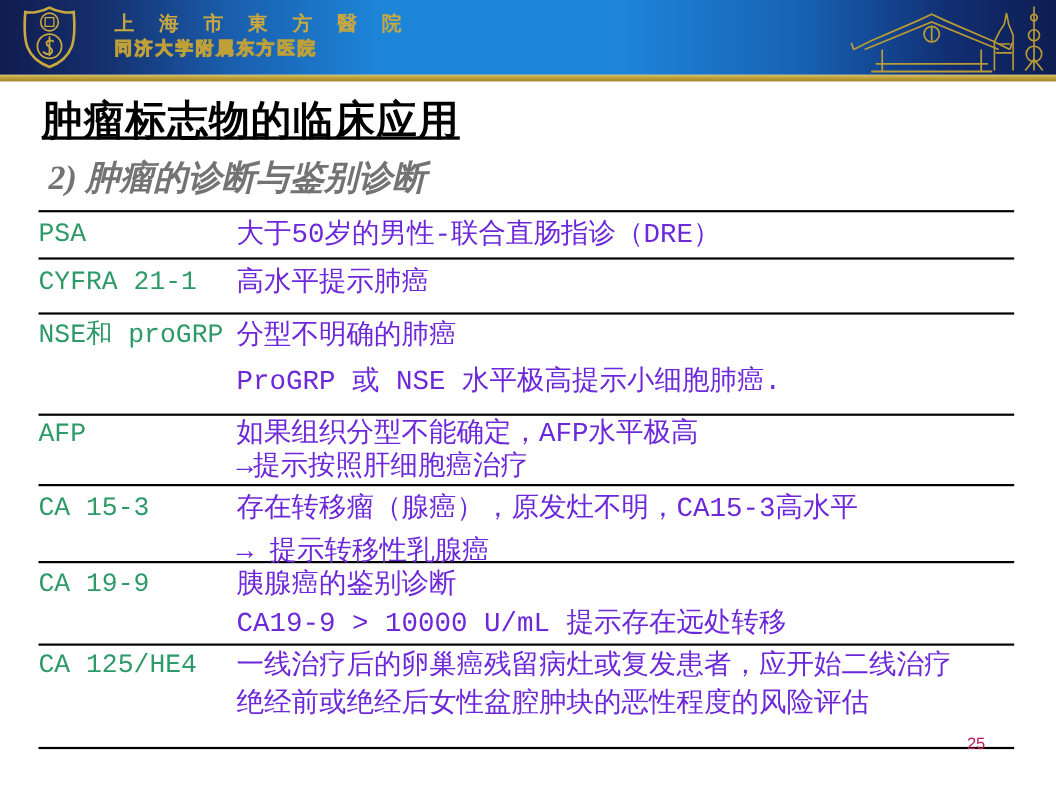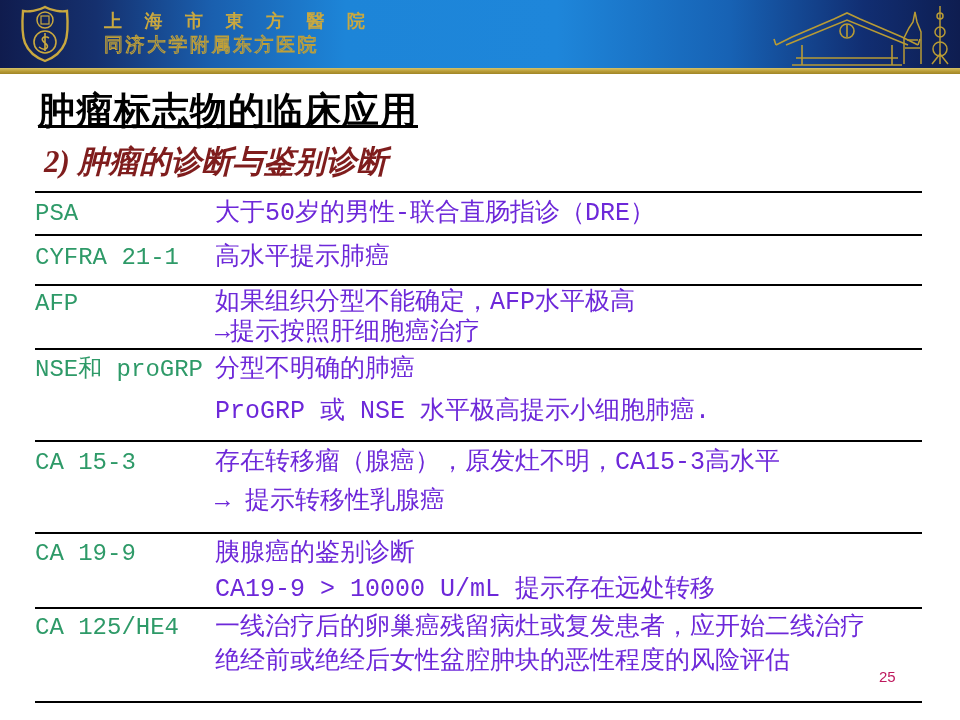--- a/index.html
+++ b/index.html
@@ -17,36 +17,36 @@
     position:absolute;left:0;top:68px;width:960px;height:6px;
     background:linear-gradient(180deg,#d6c266 0%,#b89b35 55%,#a08526 100%);
   }
   .crest{position:absolute;left:18px;top:5px;}
   .hospital-names{position:absolute;left:104px;top:10px;}
   .name-main{
     font-size:18px;line-height:22px;font-weight:bold;color:#c9a83f;
     letter-spacing:9px;white-space:nowrap;
   }
   .name-sub{
-    margin-top:3px;font-size:19px;line-height:20px;font-weight:normal;
+    margin-top:3px;font-size:16px;line-height:20px;font-weight:bold;
     letter-spacing:2.5px;white-space:nowrap;color:transparent;
     -webkit-text-stroke:1px #c0a038;
   }
   @supports not (-webkit-text-stroke:1px red){ .name-sub{color:#c0a038;} }
   .decor-gate{position:absolute;left:772px;top:7px;}
   .decor-skyline{position:absolute;left:896px;top:2px;}
 
   
   .page-title{
     position:absolute;left:38px;top:88px;font-size:37px;line-height:46px;
     font-weight:bold;color:#000;letter-spacing:1px;white-space:nowrap;text-decoration:underline;
   }
   .page-subtitle{
     position:absolute;left:44px;top:142px;font-size:31px;line-height:40px;
-    font-weight:bold;font-style:italic;color:#7f1d1d;white-space:nowrap;
+    font-weight:bold;font-style:italic;color:#737373;white-space:nowrap;
   }
 
   
   .marker-table{
     position:absolute;left:35px;top:191px;width:887px;
     border-bottom:2px solid #000;
   }
   .trow{
     display:flex;box-sizing:border-box;border-top:2px solid #000;
   }
@@ -56,21 +56,21 @@
     font-size:24px;line-height:32px;color:#2e9a68;white-space:nowrap;
   }
   .desc{
     flex:1;color:#6d28d9;font-size:25px;line-height:32px;
     font-family:"Liberation Mono","Liberation Serif",serif;
   }
   .r1{height:43px;padding-top:5px;}
   .r2{height:50px;padding-top:6px;}
   .r3{height:92px;padding-top:4px;}  .r3 .l2{margin-top:10px;}
   .r4{height:64px;padding-top:2px;}  .r4 .desc{line-height:30px;}
-  .r5{height:92px;padding-top:5px;}  .r5 .l2{margin-top:7px;}
+  .r5{height:70px;padding-top:5px;}  .r5 .l2{margin-top:7px;}
   .r6{height:75px;padding-top:4px;}  .r6 .l2{margin-top:4px;}
   .r7{height:94px;padding-top:3px;}  .r7 .l2{margin-top:2px;}
 
   .page-number{
     position:absolute;left:879px;top:668px;font-size:15px;color:#be185d;
     font-family:"Liberation Sans",sans-serif;
   }
 </style>
 </head>
 <body>
@@ -125,33 +125,33 @@
     </div>
   </div>
 
   <div class="trow r2">
     <div class="marker">CYFRA 21-1</div>
     <div class="desc">
       <div class="l1">高水平提示肺癌</div>
     </div>
   </div>
 
+  <div class="trow r3">
+    <div class="marker">NSE和 proGRP</div>
+    <div class="desc">
+      <div class="l1">分型不明确的肺癌</div>
+      <div class="l2">ProGRP 或 NSE 水平极高提示小细胞肺癌.</div>
+    </div>
+  </div>
+
   <div class="trow r4">
     <div class="marker">AFP</div>
     <div class="desc">
       <div class="l1">如果组织分型不能确定，AFP水平极高</div>
       <div class="l2">→提示按照肝细胞癌治疗</div>
-    </div>
-  </div>
-
-  <div class="trow r3">
-    <div class="marker">NSE和 proGRP</div>
-    <div class="desc">
-      <div class="l1">分型不明确的肺癌</div>
-      <div class="l2">ProGRP 或 NSE 水平极高提示小细胞肺癌.</div>
     </div>
   </div>
 
   <div class="trow r5">
     <div class="marker">CA 15-3</div>
     <div class="desc">
       <div class="l1">存在转移瘤（腺癌），原发灶不明，CA15-3高水平</div>
       <div class="l2">→ 提示转移性乳腺癌</div>
     </div>
   </div>

